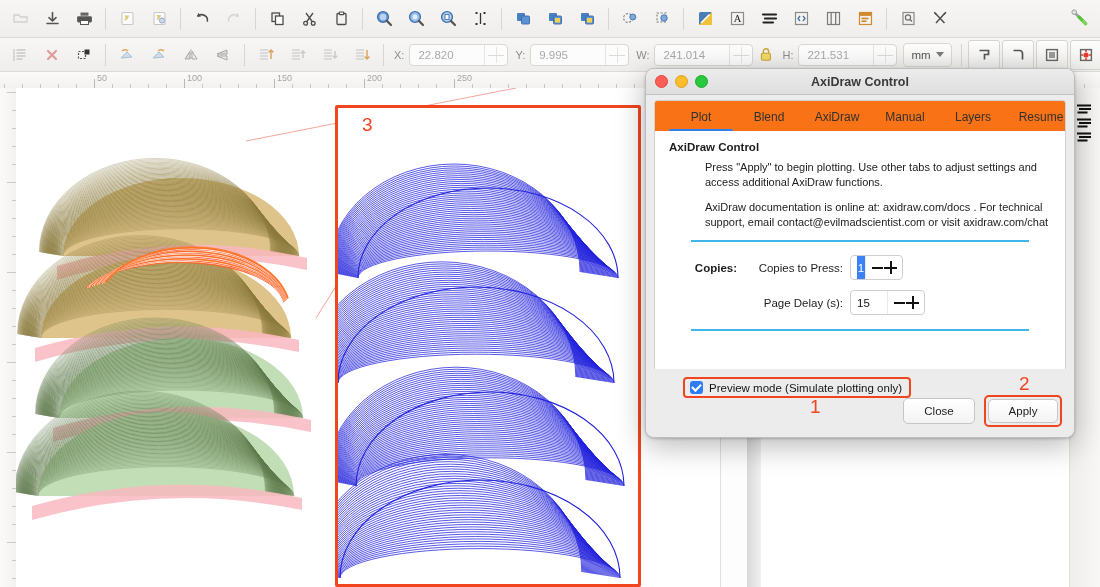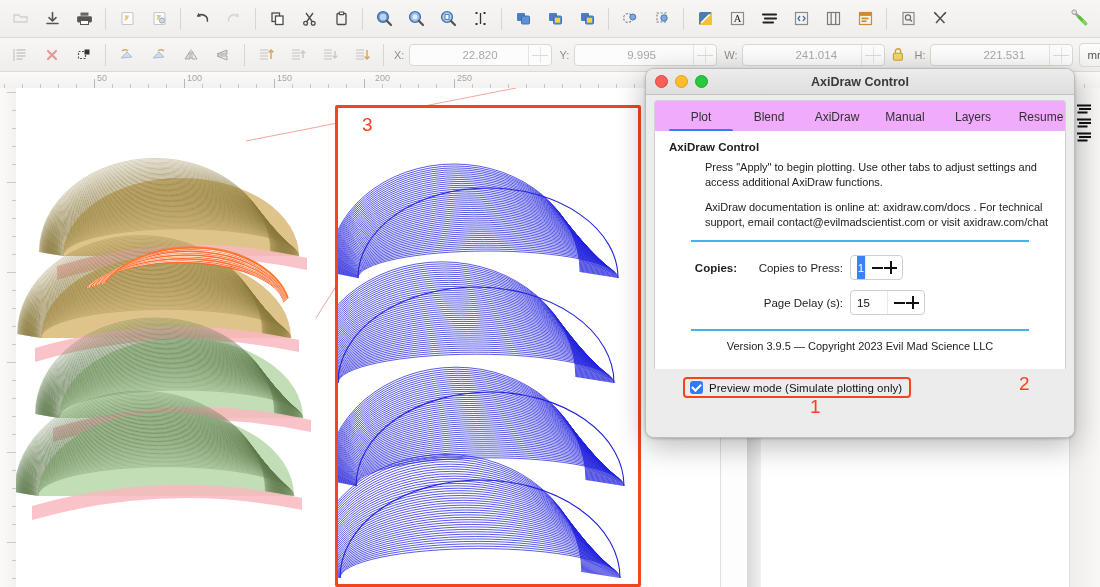--- a/index.html
+++ b/index.html
@@ -36,21 +36,21 @@
   .field-label{
     font-size:11px;color:#8d8d8d;margin:0 5px 0 3px;
   }
   .spin{
     display:flex;align-items:center;
     height:22px;border:1px solid #d9d7d2;border-radius:4px;
     background:#fcfcfc;box-sizing:border-box;
   }
   .spin .val{
     font-size:11.5px;color:#a9a9a9;padding:0 8px;
-    min-width:58px;white-space:nowrap;margin-left:44px;
+    min-width:58px;white-space:nowrap;
   }
   .spin .steppers{
     width:22px;height:100%;border-left:1px solid #e6e4df;
     display:flex;align-items:center;justify-content:center;
     position:relative;
   }
   .spin .steppers:before{
     content:"";position:absolute;left:50%;top:2px;bottom:2px;width:1px;background:#e6e4df;
   }
   .spin .steppers:after{
@@ -168,21 +168,21 @@
     position:absolute;left:0;right:0;text-align:center;
     font-size:12.5px;font-weight:bold;color:#3a3a3a;
     pointer-events:none;
   }
   #dlg-inner{
     position:absolute;left:8px;top:31px;right:8px;height:330px;
     background:#f5f5f5;border:1px solid #d2d2d2;border-radius:3px;
     overflow:hidden;
   }
   #tabbar{
-    display:flex;height:30px;background:#f0abfc;
+    display:flex;height:30px;background:#f97316;
     border-bottom:1px solid #d946ef;
   }
   .tab{
     padding:0 8px;display:flex;align-items:center;justify-content:center;
     font-size:12px;color:#313131;position:relative;min-width:52px;
     margin-top:2px;
   }
   .tab:first-child{margin-left:12px;}
   .tab.active:after{
     content:"";position:absolute;left:2px;right:2px;bottom:-1px;height:3px;
@@ -660,21 +660,21 @@
       <div class="rtick minor" style="left: 1048px;"></div>
       <div class="rtick minor" style="left: 1066px;"></div>
       <div class="rtick minor" style="left: 1084px;"></div>
       <div class="rtick major" style="left: 94px;"></div>
       <div class="rlabel" style="left: 97px;">50</div>
       <div class="rtick major" style="left: 184px;"></div>
       <div class="rlabel" style="left: 187px;">100</div>
       <div class="rtick major" style="left: 274px;"></div>
       <div class="rlabel" style="left: 277px;">150</div>
       <div class="rtick major" style="left: 364px;"></div>
-      <div class="rlabel" style="left: 375px;">200</div>
+      <div class="rlabel" style="left: 367px;">200</div>
       <div class="rtick major" style="left: 454px;"></div>
       <div class="rlabel" style="left: 457px;">250</div>
     </div>
   <div id="ruler-v">
       <div style="position: absolute; right: 0px; top: 4px; height: 1px; width: 9px; background: rgb(203, 201, 196);"></div>
       <div style="position: absolute; right: 0px; top: 22px; height: 1px; width: 4px; background: rgb(203, 201, 196);"></div>
       <div style="position: absolute; right: 0px; top: 40px; height: 1px; width: 4px; background: rgb(203, 201, 196);"></div>
       <div style="position: absolute; right: 0px; top: 58px; height: 1px; width: 4px; background: rgb(203, 201, 196);"></div>
       <div style="position: absolute; right: 0px; top: 76px; height: 1px; width: 4px; background: rgb(203, 201, 196);"></div>
       <div style="position: absolute; right: 0px; top: 94px; height: 1px; width: 9px; background: rgb(203, 201, 196);"></div>
@@ -1274,29 +1274,34 @@
                 <span class="nbtns">
                   <span class="minus"></span>
                   <span class="plusv"></span>
                 </span>
               </div>
             </div>
           </div>
         </div>
 
         <div class="hr-blue"></div>
-        <div id="versionline">Version 3.9.5 — Copyright 2023 Evil Mad Science LLC</div>
       </div>
     </div>
 
     <div id="dlg-footer">
       <div id="preview-check-wrap">
         <span id="preview-check">
             <span class="chk"></span>
           </span>
         <span id="preview-label">Preview mode (Simulate plotting only)</span>
       </div>
       <span class="annot-num" id="annot1">1</span>
       <span class="annot-num" id="annot2">2</span>
+      <div id="btnrow">
+        <div class="dbtn">Close</div>
+        <div id="apply-wrap">
+          <div class="dbtn">Apply</div>
+        </div>
+      </div>
     </div>
   </div>
 
 </div>
 
 </body></html>

